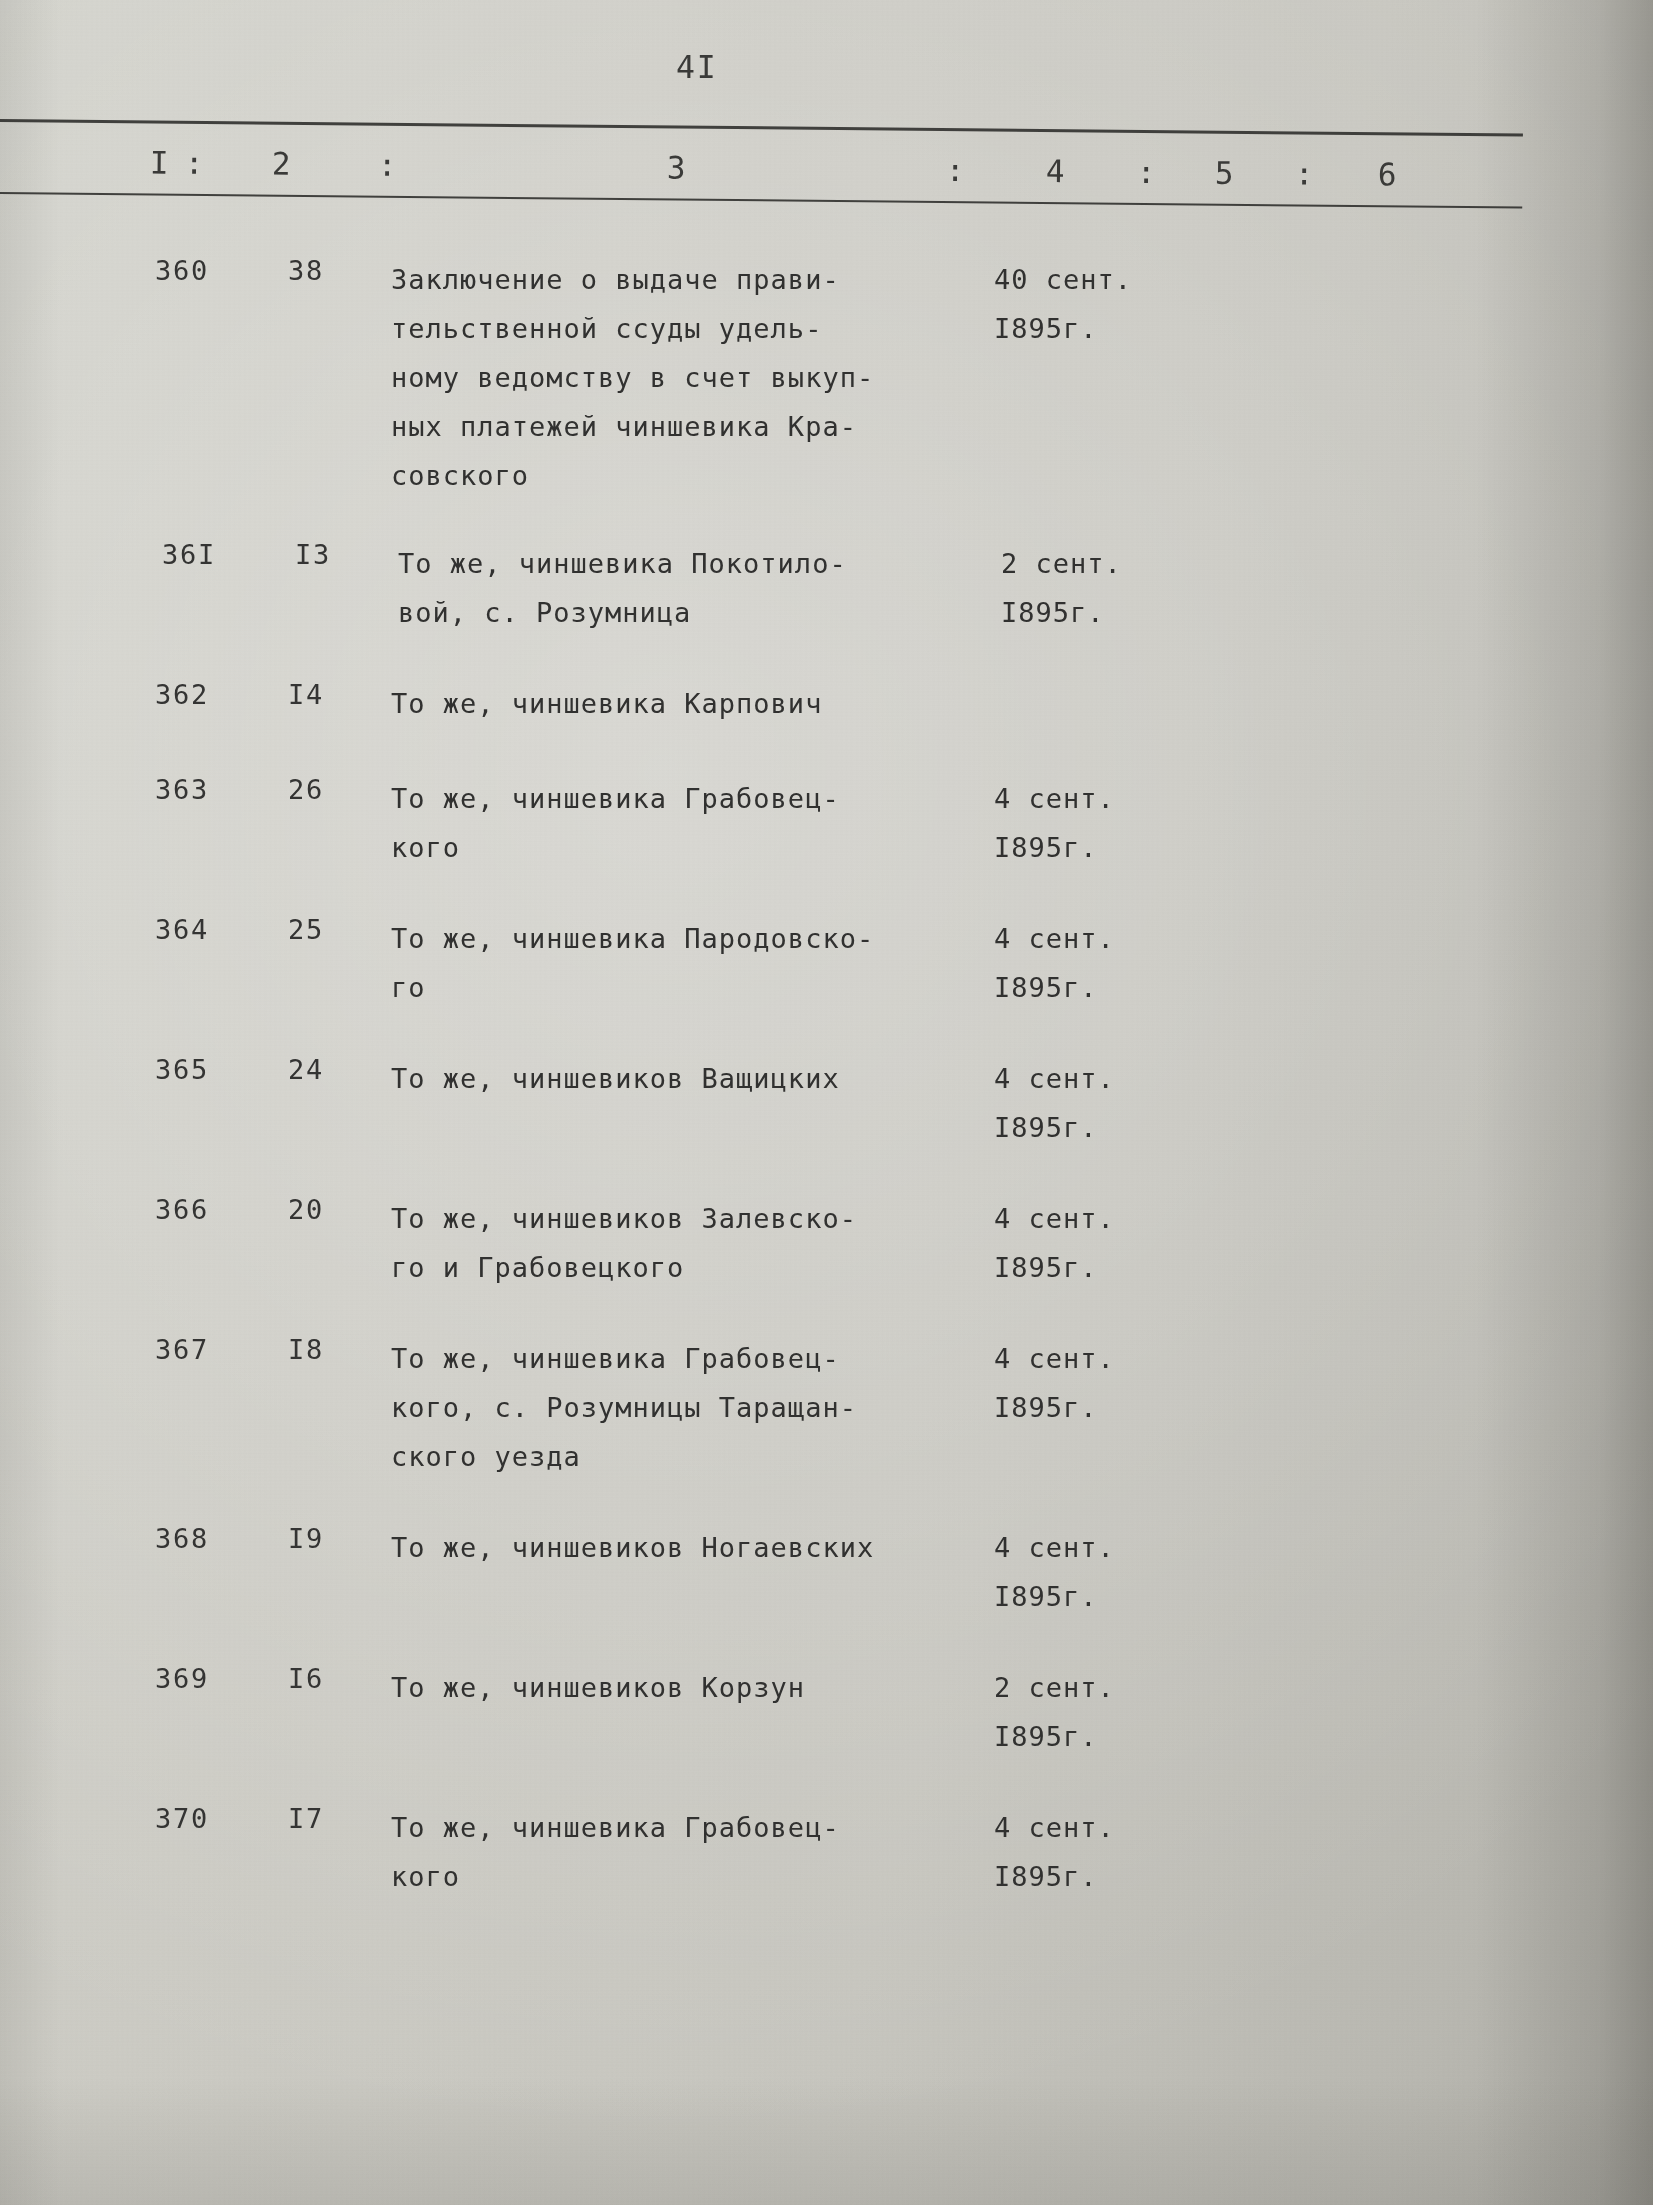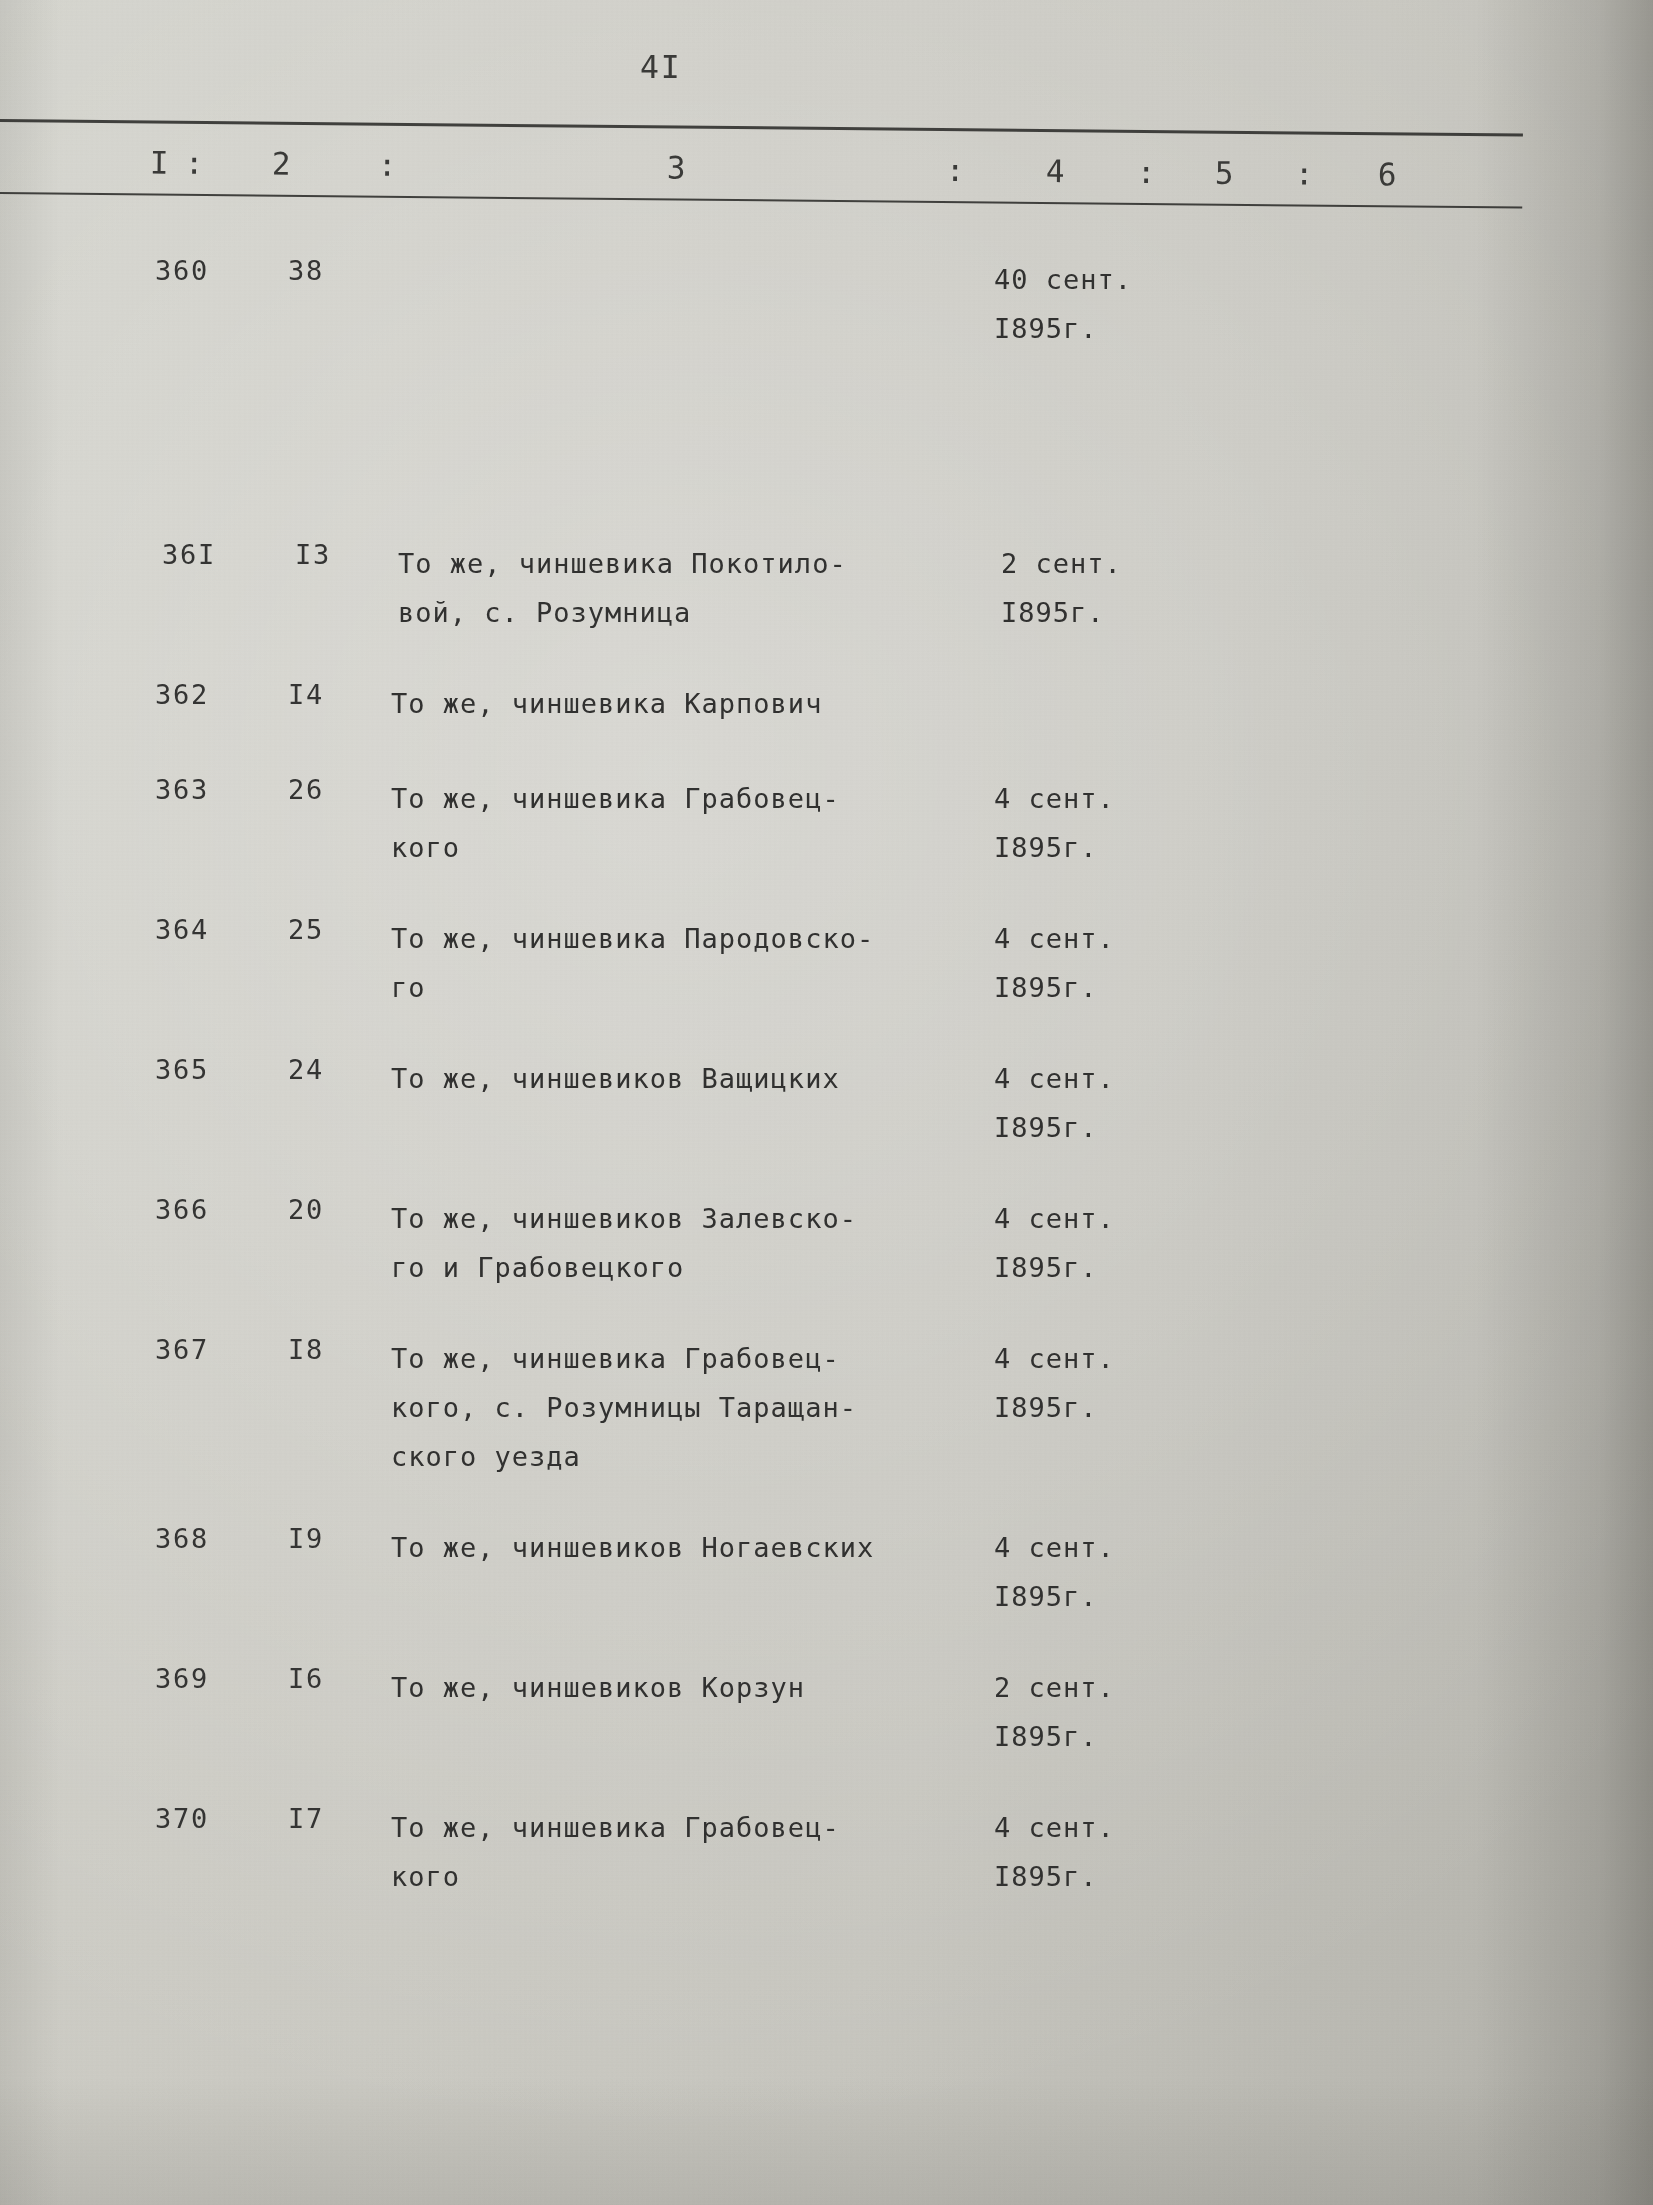--- a/index.html
+++ b/index.html
@@ -56,21 +56,21 @@
   .content {
     position: absolute;
     inset: 0;
     color: #2e2e2e;
   }
 
   
   .folio {
     position: absolute;
     top: 49px;
-    left: 640px;
+    left: 676px;
     font-size: 31.5px;
     letter-spacing: 1.7px;
     color: #3a3a38;
   }
 
   
   .rules {
     position: absolute;
     top: 119px;
     left: 0;
@@ -193,20 +193,25 @@
     <span class="ch5">5</span>
     <span class="ch5s">:</span>
     <span class="ch6">6</span>
   </div>
 
   <div class="table">
 
     <div class="row" style="height:255px;">
       <div class="c-num">360</div>
       <div class="c-sheet">38</div>
+      <div class="c-title">Заключение о выдаче прави-
+тельственной ссуды удель-
+ному ведомству в счет выкуп-
+ных платежей чиншевика Кра-
+совского</div>
       <div class="c-date">40 сент.
 I895г.</div>
     </div>
 
     <div class="row" style="height:111px;margin-left:7px;">
       <div class="c-num">36I</div>
       <div class="c-sheet">I3</div>
       <div class="c-title">То же, чиншевика Покотило-
 вой, с. Розумница</div>
       <div class="c-date">2 сент.

